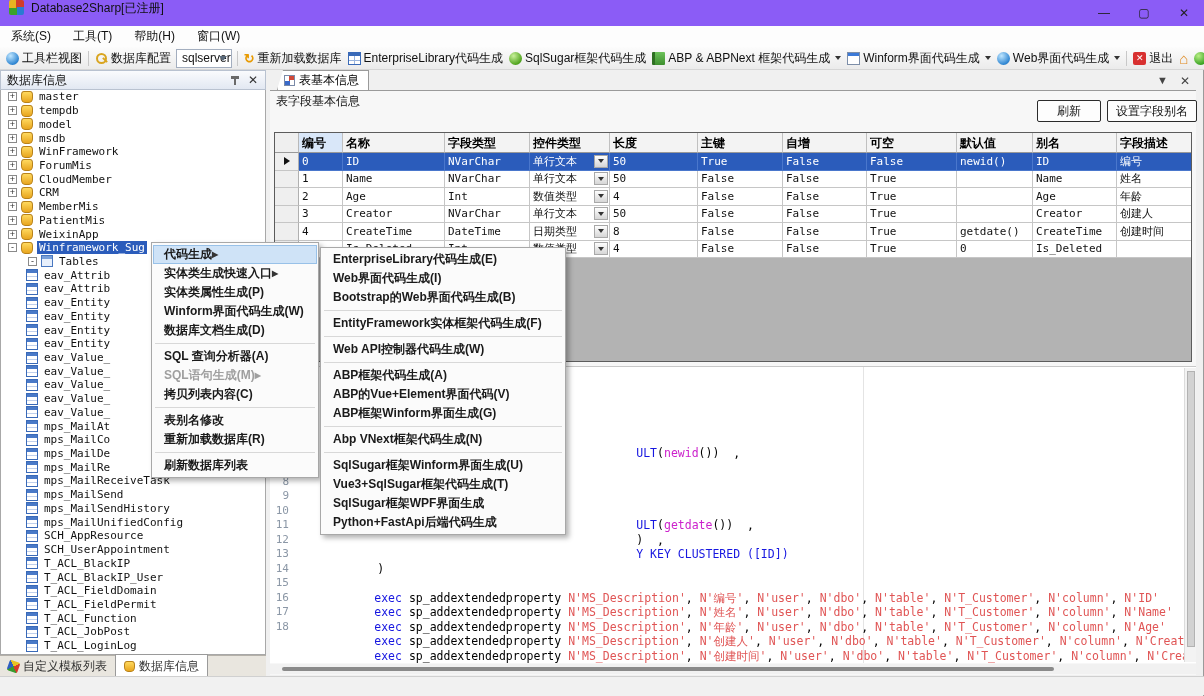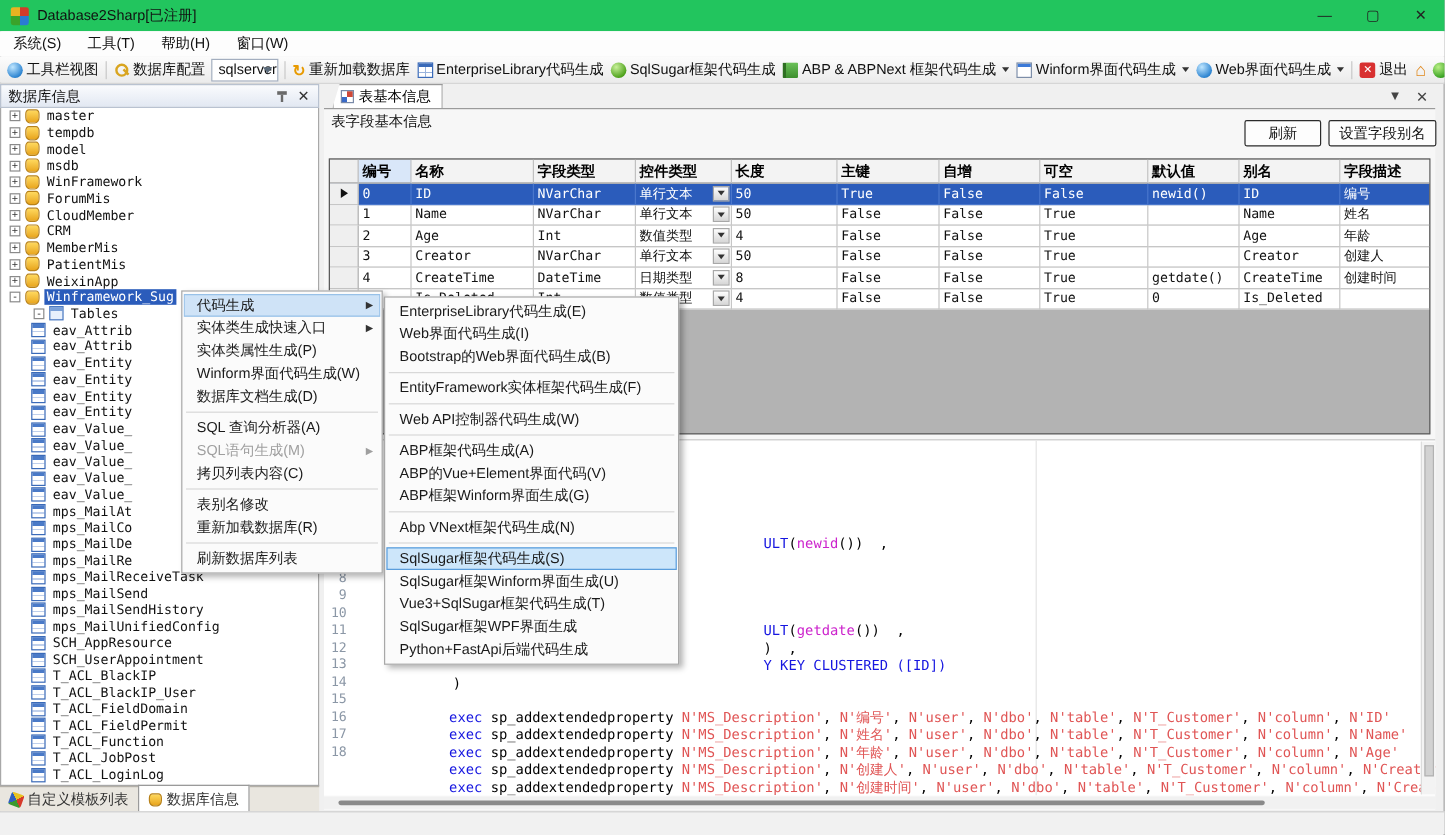--- a/index.html
+++ b/index.html
@@ -2,22 +2,22 @@
 <html><head>
 <meta charset="utf-8">
 <style>
   * { margin:0; padding:0; box-sizing:border-box; }
   html,body { width:1204px; height:696px; overflow:hidden; }
   body { font-family:"Liberation Sans", sans-serif; background:#f0f0f0; position:relative; }
   .app { position:absolute; inset:0; width:1204px; height:696px; background:#f0f0f0;
          box-shadow: inset 0 0 0 1px #9a9a9a; overflow:hidden; }
 
   
-  .titlebar { position:absolute; left:0; top:0; width:1204px; height:26px; background:#22c55e;
-              display:flex; align-items:center; }
+  .titlebar { position:absolute; left:0; top:0; width:1204px; height:26px; background:#8b5cf6;
+              display:flex; }
   .app-icon { width:15px; height:15px; margin-left:9px; border-radius:2px;
               background: conic-gradient(#d23c2a 0 25%, #2a7bd2 0 50%, #3aa32a 0 75%, #e8b321 0); }
   .title-text { font-size:12px; color:#111; margin-left:7px; }
   .win-btns { margin-left:auto; display:flex; height:26px; }
   .win-btn { width:40px; height:26px; display:flex; align-items:center; justify-content:center;
              font-size:12px; color:#222; }
 
   
   .menubar { position:absolute; left:0; top:26px; width:1204px; height:21px; background:#fdfdfd;
              display:flex; align-items:center; font-size:12px; color:#111; }
@@ -162,22 +162,22 @@
              border-left:1px solid #dcdcdc; }
   .vthumb { position:absolute; left:1.5px; top:3px; width:8px; height:276px; background:#d2d2d2; border:1px solid #b2b2b2; }
   .hscroll { position:absolute; left:270px; top:664px; width:926px; height:10px; background:#f1f1f1; }
   .hthumb { position:absolute; left:12px; top:3px; width:772px; height:4px; background:#8a8a8a; border-radius:2px; }
 
   
   .menu { position:absolute; background:#fbfbfb; border:1px solid #a8a8a8; padding:2px 1px;
           box-shadow:3px 3px 5px rgba(0,0,0,0.30); z-index:20; font-size:12px; }
   .menu.ctx { left:151px; top:242px; width:168px; }
   .menu.sub { left:320px; top:247px; width:246px; z-index:21; }
-  .mi { height:19px; line-height:19px; padding:0 6px 0 11px; display:flex; justify-content:space-between;
-        align-items:center; color:#1a1a1a; white-space:nowrap; }
+  .mi { height:19px; line-height:19px; padding:0 6px 0 11px; display:flex; 
+        align-items:center; color:#1a1a1a; white-space:nowrap;font-weight:bold; }
   .mi.hl  { background:#cfe3f7; box-shadow:inset 0 0 0 1px #98c1e8; }
   .mi.hl2 { background:#cde6fa; box-shadow:inset 0 0 0 1px #5a9ddc; }
   .mi.dis { color:#9f9f9f; }
   .mi.sep { height:1px; background:#d8d8d8; margin:3px 2px; padding:0; }
   .mi-a { font-size:8px; color:#333; }
   .mi.dis .mi-a { color:#9f9f9f; }
 </style>
 </head>
 <body>
 
@@ -967,24 +967,20 @@
       <div class="mi">
         <span class="mi-l">Abp VNext框架代码生成(N)</span>
         <span class="mi-a"></span>
       </div>
 
       <div class="mi sep">
         <span class="mi-l"></span>
         <span class="mi-a"></span>
       </div>
 
-      <div class="mi hl2">
-        <span class="mi-l">SqlSugar框架代码生成(S)</span>
-        <span class="mi-a"></span>
-      </div>
 
       <div class="mi">
         <span class="mi-l">SqlSugar框架Winform界面生成(U)</span>
         <span class="mi-a"></span>
       </div>
 
       <div class="mi">
         <span class="mi-l">Vue3+SqlSugar框架代码生成(T)</span>
         <span class="mi-a"></span>
       </div>

